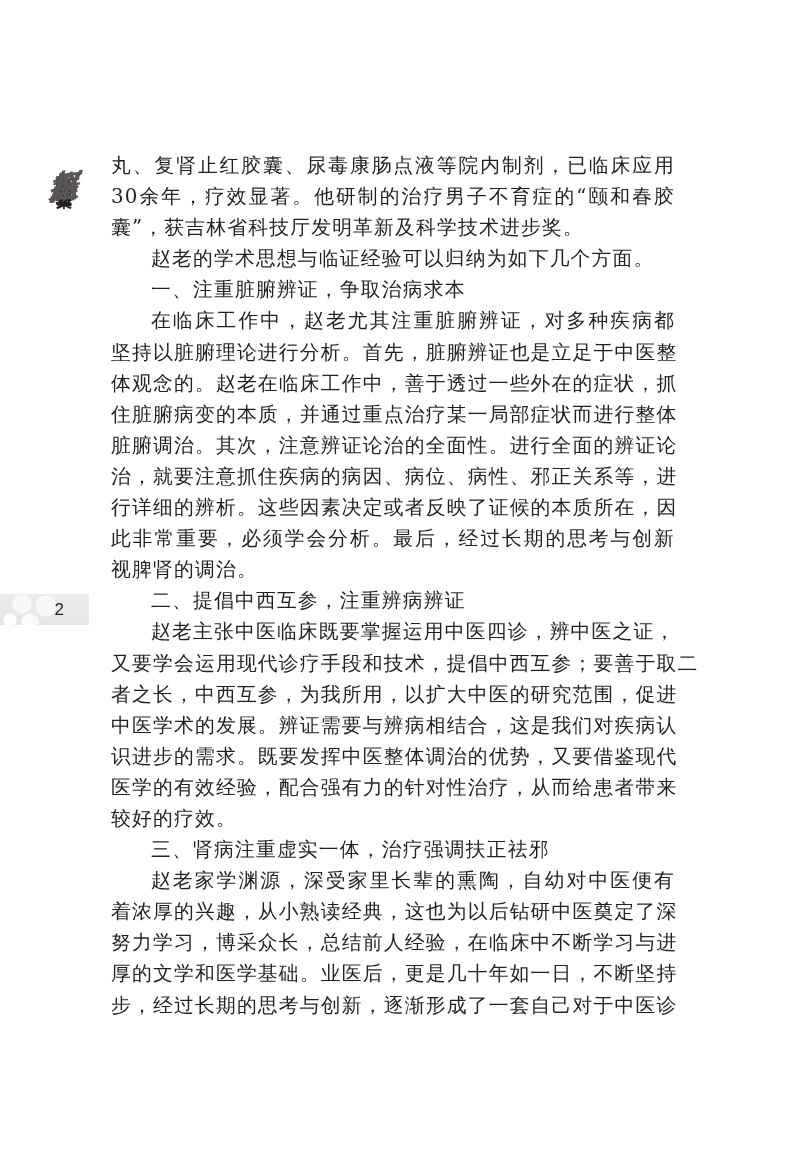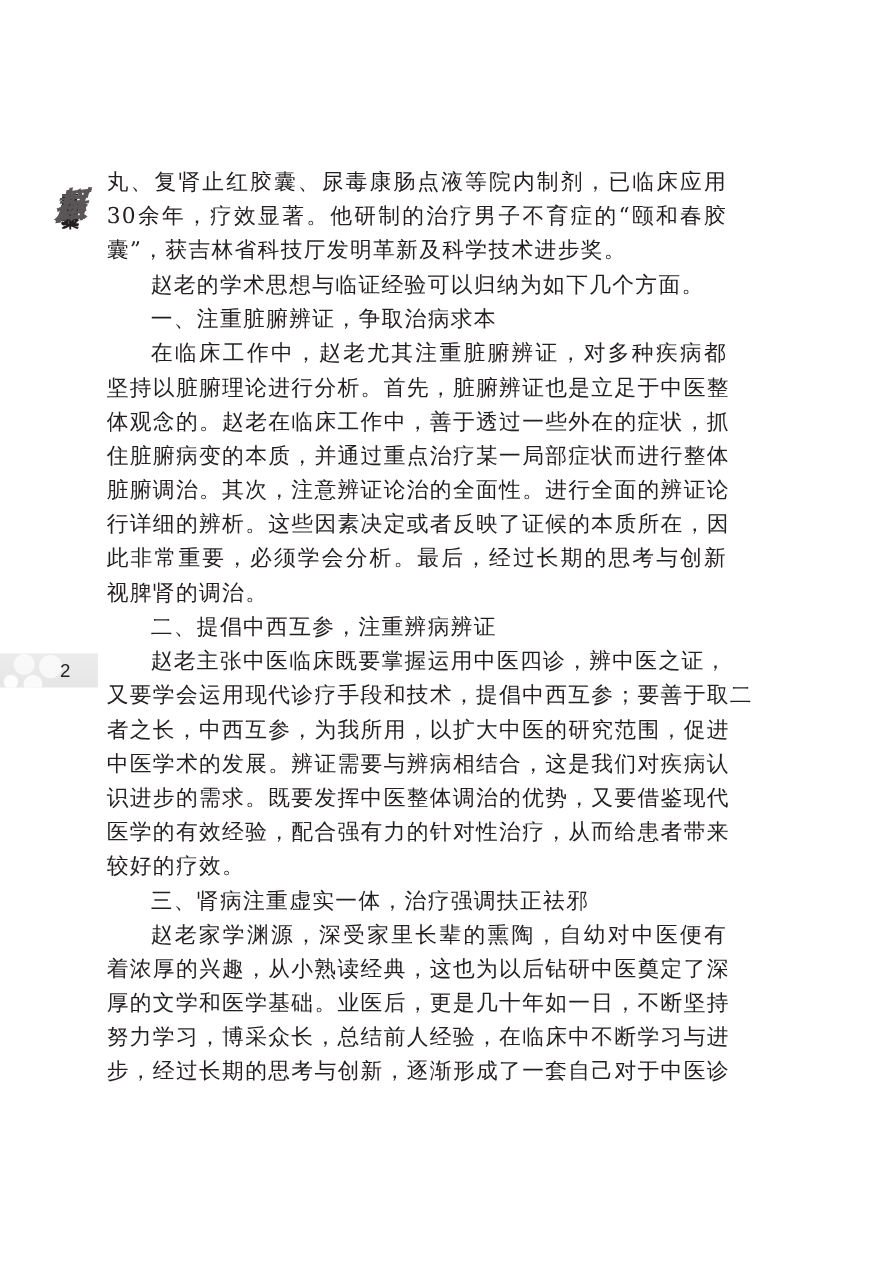--- a/index.html
+++ b/index.html
@@ -69,21 +69,21 @@
     }
     .page-number {
       font-family: "Liberation Sans", sans-serif;
       font-size: 17px;
       color: #231f20;
     }
 
     
     .body-text {
       position: absolute;
-      left: 97px;
+      left: 111px;
       top: 150px;
       width: 564px;
     }
     .line {
       font-size: 19.8px;
       line-height: 31.1px;
       height: 31.1px;
       white-space: nowrap;
       text-align: justify;
       text-align-last: justify;
@@ -116,30 +116,31 @@
   <div class="line">丸、复肾止红胶囊、尿毒康肠点液等院内制剂，已临床应用</div>
   <div class="line">30余年，疗效显著。他研制的治疗男子不育症的“颐和春胶</div>
   <div class="line last">囊”，获吉林省科技厅发明革新及科学技术进步奖。</div>
   <div class="line indent last">赵老的学术思想与临证经验可以归纳为如下几个方面。</div>
   <div class="line heading">一、注重脏腑辨证，争取治病求本</div>
   <div class="line indent">在临床工作中，赵老尤其注重脏腑辨证，对多种疾病都</div>
   <div class="line">坚持以脏腑理论进行分析。首先，脏腑辨证也是立足于中医整</div>
   <div class="line">体观念的。赵老在临床工作中，善于透过一些外在的症状，抓</div>
   <div class="line">住脏腑病变的本质，并通过重点治疗某一局部症状而进行整体</div>
   <div class="line">脏腑调治。其次，注意辨证论治的全面性。进行全面的辨证论</div>
+  <div class="line">治，就要注意抓住疾病的病因、病位、病性、邪正关系等，进</div>
   <div class="line">行详细的辨析。这些因素决定或者反映了证候的本质所在，因</div>
   <div class="line">此非常重要，必须学会分析。最后，经过长期的思考与创新</div>
   <div class="line last">视脾肾的调治。</div>
   <div class="line heading">二、提倡中西互参，注重辨病辨证</div>
   <div class="line indent">赵老主张中医临床既要掌握运用中医四诊，辨中医之证，</div>
   <div class="line">又要学会运用现代诊疗手段和技术，提倡中西互参；要善于取二</div>
   <div class="line">者之长，中西互参，为我所用，以扩大中医的研究范围，促进</div>
   <div class="line">中医学术的发展。辨证需要与辨病相结合，这是我们对疾病认</div>
   <div class="line">识进步的需求。既要发挥中医整体调治的优势，又要借鉴现代</div>
   <div class="line">医学的有效经验，配合强有力的针对性治疗，从而给患者带来</div>
   <div class="line last">较好的疗效。</div>
   <div class="line heading">三、肾病注重虚实一体，治疗强调扶正祛邪</div>
   <div class="line indent">赵老家学渊源，深受家里长辈的熏陶，自幼对中医便有</div>
   <div class="line">着浓厚的兴趣，从小熟读经典，这也为以后钻研中医奠定了深</div>
+  <div class="line">努力学习，博采众长，总结前人经验，在临床中不断学习与进</div>
   <div class="line">厚的文学和医学基础。业医后，更是几十年如一日，不断坚持</div>
-  <div class="line">努力学习，博采众长，总结前人经验，在临床中不断学习与进</div>
   <div class="line">步，经过长期的思考与创新，逐渐形成了一套自己对于中医诊</div>
 </div>
 
 </body></html>

